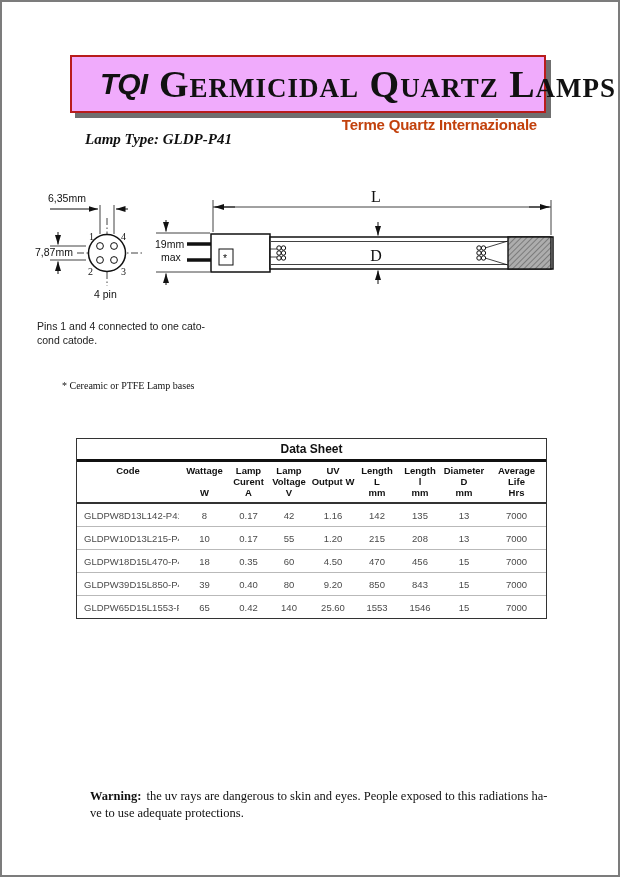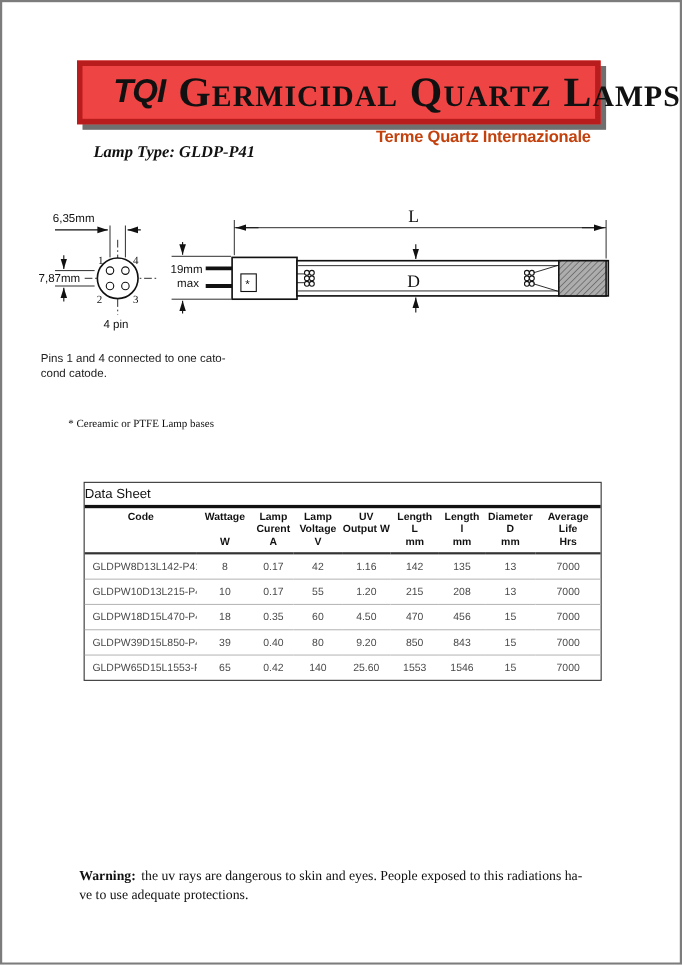--- a/index.html
+++ b/index.html
@@ -4,21 +4,21 @@
 <style>
   html,body{margin:0;padding:0;background:#e8e8e8;}
   .page{
     position:relative;width:620px;height:877px;margin:0 auto;
     background:#fff;border:2px solid #7c7c7c;box-sizing:border-box;
     font-family:"Liberation Serif",serif;color:#111;overflow:hidden;
   }
   
   .header-box{
     position:absolute;left:68px;top:53px;width:476px;height:58px;
-    background:#ef4444;border:5px solid #b91c1c;box-shadow:5px 5px 0 #6f6f6f;
+    background:#f0abfc;border:2px solid #b91c1c;box-shadow:5px 5px 0 #6f6f6f;
     display:flex;align-items:center;padding-left:28px;box-sizing:border-box;
   }
   .brand{
     font-family:"Liberation Sans",sans-serif;font-weight:bold;font-style:italic;
     font-size:30px;margin-right:12px;letter-spacing:-1px;
   }
   .banner-title{
     font-family:"Liberation Serif",serif;font-weight:bold;
     font-variant:small-caps;font-size:38px;letter-spacing:1px;white-space:nowrap;
   }
@@ -45,22 +45,22 @@
   .t-serif-big{font-family:"Liberation Serif",serif;font-size:16px;fill:#111;}
   
   .pin-note{
     position:absolute;left:35px;top:318px;width:208px;
     font-family:"Liberation Sans",sans-serif;font-size:10.5px;line-height:13.5px;color:#222;
   }
   .bases-note{position:absolute;left:60px;top:378px;font-size:10px;}
   
   .datasheet{position:absolute;left:74px;top:436px;width:469px;border:1px solid #333;background:#fff;}
   .ds-title{
-    height:20px;line-height:20px;border-bottom:3px solid #111;
-    font-family:"Liberation Sans",sans-serif;font-weight:normal;font-size:12px;
+    height:20px;line-height:20px;text-align:center;border-bottom:3px solid #111;
+    font-family:"Liberation Sans",sans-serif;font-weight:bold;font-size:12px;
   }
   .datasheet table{border-collapse:collapse;table-layout:fixed;width:100%;}
   .datasheet thead tr{border-bottom:2px solid #333;}
   .datasheet th{vertical-align:top;padding:3px 0 4px;font-family:"Liberation Sans",sans-serif;
     font-size:9.5px;font-weight:bold;color:#111;}
   .hl{height:11px;line-height:11px;text-align:center;white-space:nowrap;}
   .datasheet th:nth-child(1),.datasheet td:nth-child(1){width:102px;}
   .datasheet th:nth-child(2),.datasheet td:nth-child(2){width:51px;}
   .datasheet th:nth-child(3),.datasheet td:nth-child(3){width:37px;}
   .datasheet th:nth-child(4),.datasheet td:nth-child(4){width:44px;}
@@ -69,21 +69,21 @@
   .datasheet th:nth-child(7),.datasheet td:nth-child(7){width:42px;}
   .datasheet th:nth-child(8),.datasheet td:nth-child(8){width:46px;}
   .datasheet td{
     height:20px;font-family:"Liberation Sans",sans-serif;font-size:9.5px;
     color:#4a4a4a;text-align:center;white-space:nowrap;overflow:hidden;
   }
   .datasheet td:first-child{text-align:left;padding-left:7px;}
   .datasheet tbody tr{border-bottom:1px solid #b9b9b9;}
   .datasheet tbody tr:last-child{border-bottom:none;}
   
-  .warning{position:absolute;left:70px;top:786px;margin:0;font-size:12.5px;line-height:16.5px;white-space:nowrap;}
+  .warning{position:absolute;left:88px;top:786px;margin:0;font-size:12.5px;line-height:16.5px;white-space:nowrap;}
   .warning b{margin-right:5px;}
   .page-num{position:absolute;left:593px;top:816px;font-size:14px;margin-left:47px;}
 </style>
 </head>
 <body>
 
 <div class="page">
 
   <div class="header-box">
     <span class="brand">TQI</span>

